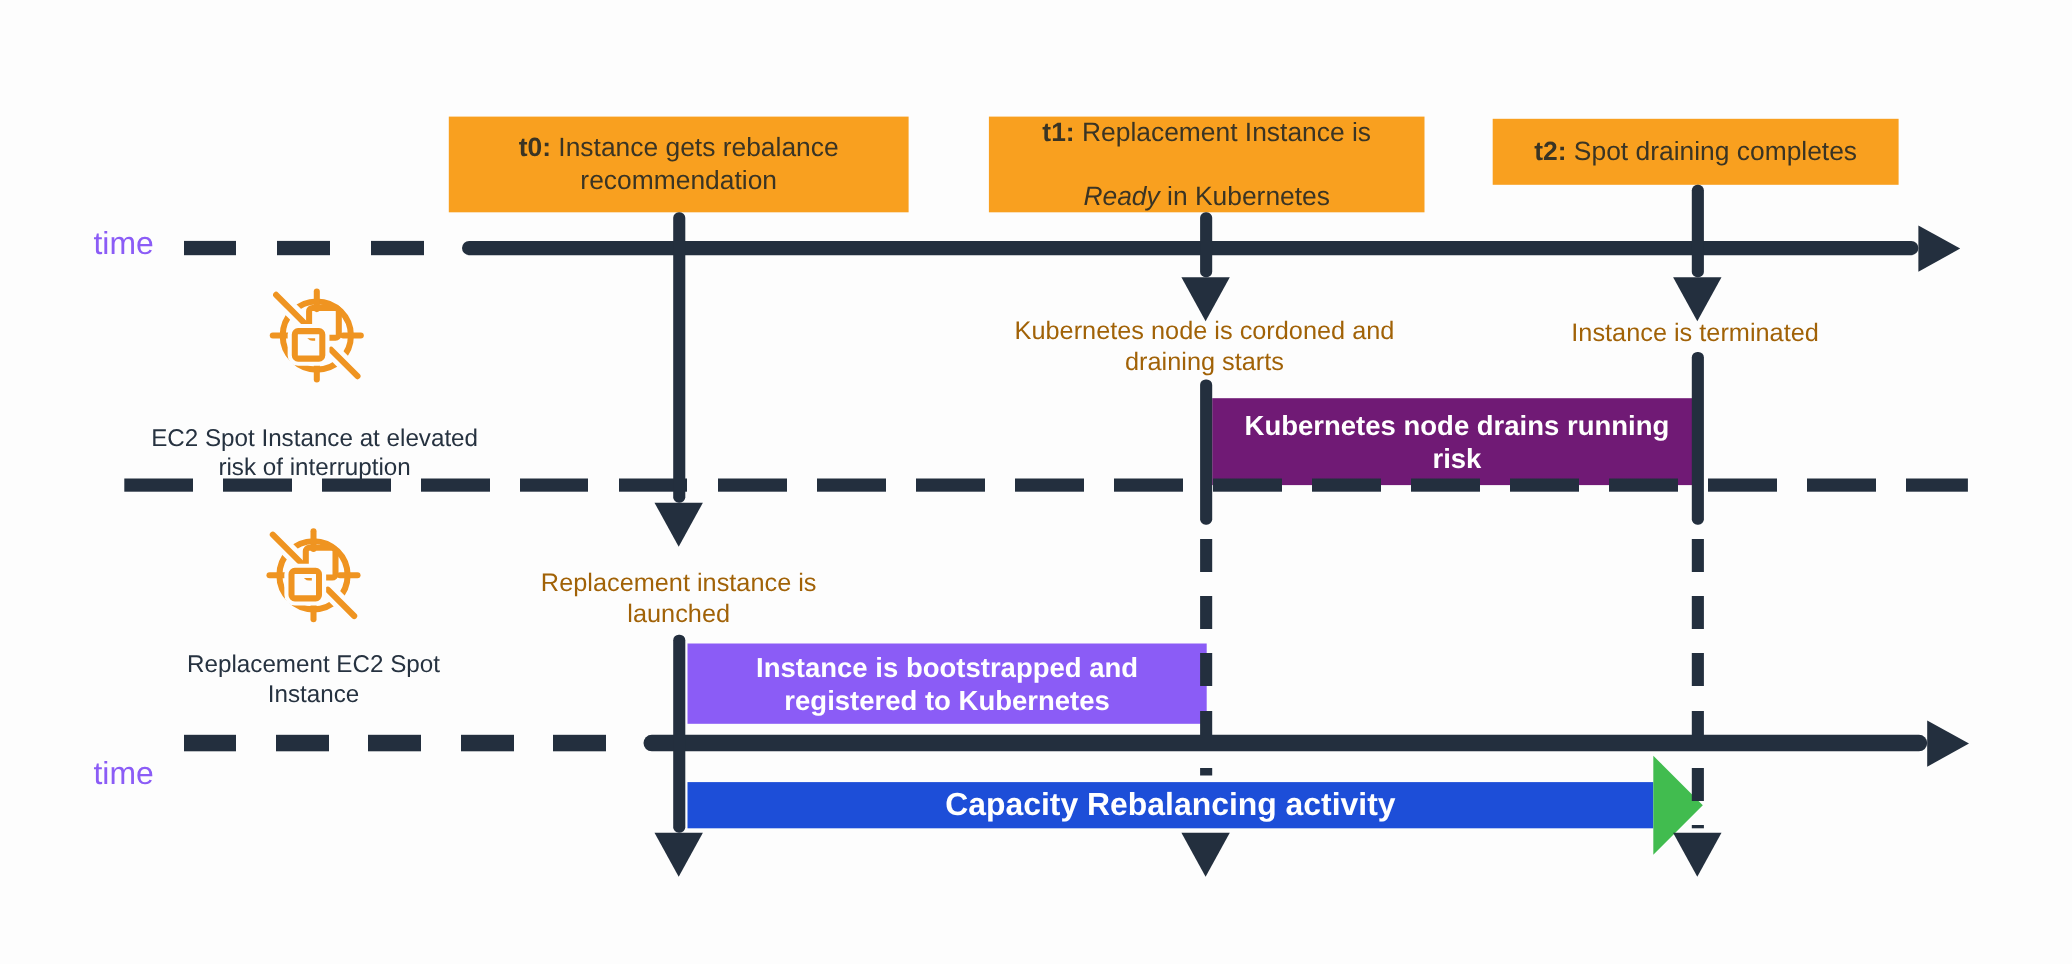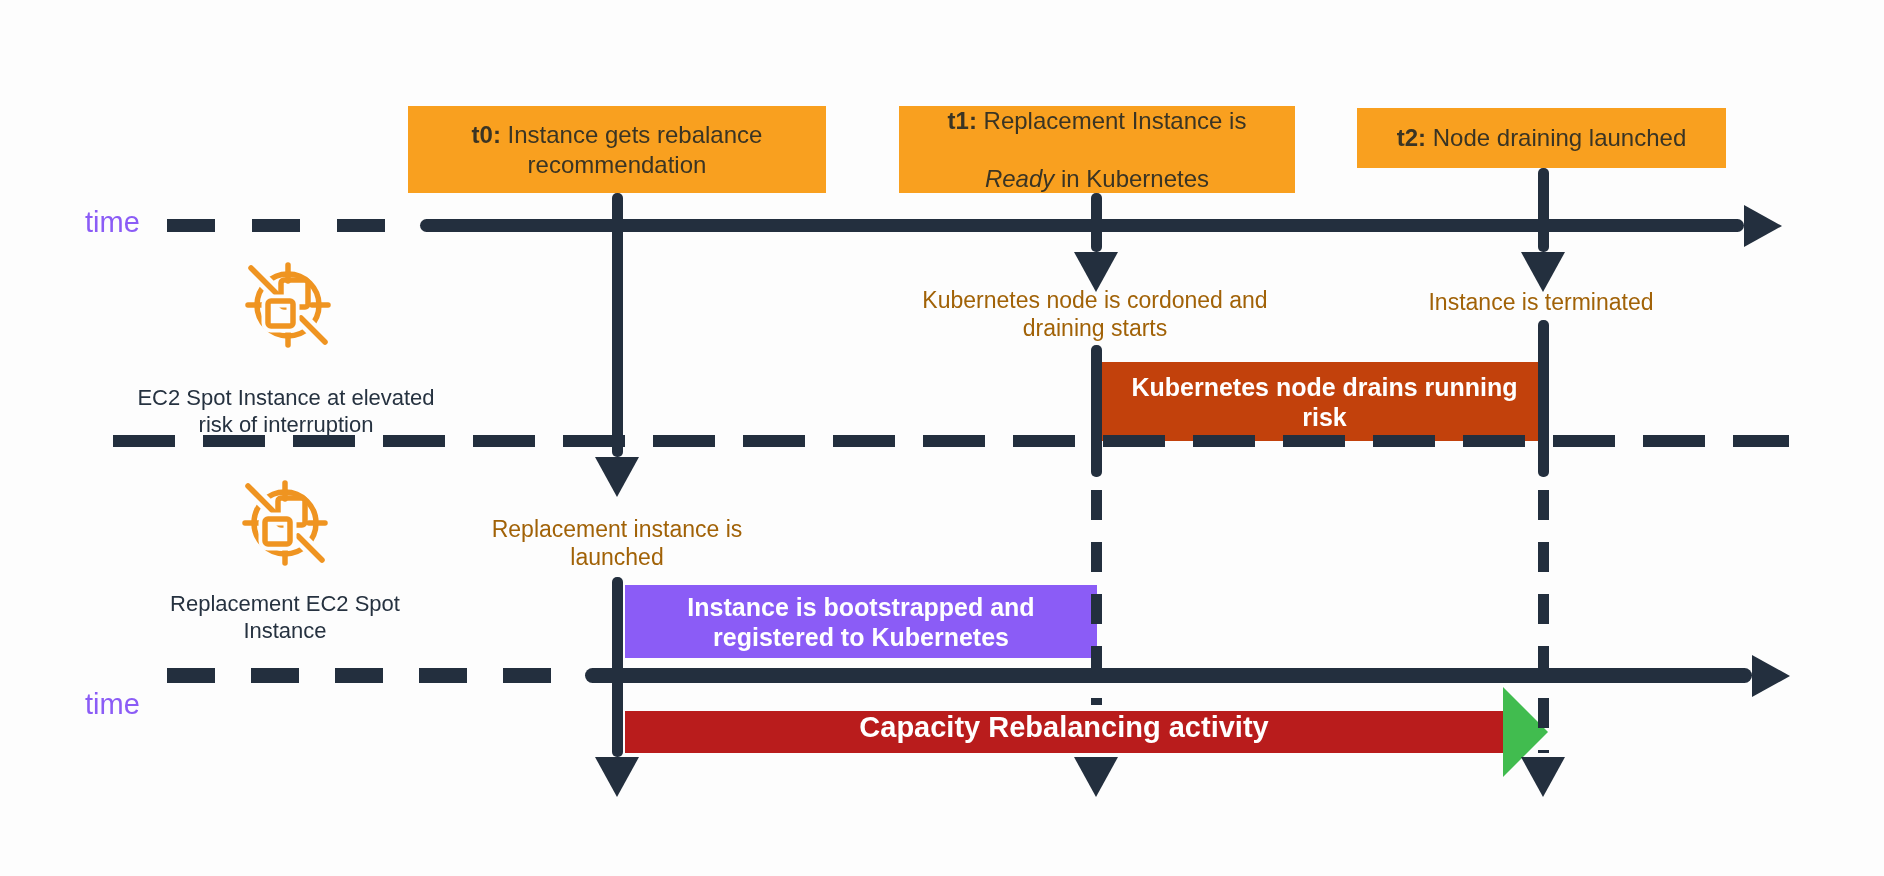--- a/index.html
+++ b/index.html
@@ -18,24 +18,24 @@
   
   .ah-right{width:0;height:0;border-top:21px solid transparent;border-bottom:21px solid transparent;border-left:38px solid #232f3e;}
   .ah-down{width:0;height:0;border-left:22px solid transparent;border-right:22px solid transparent;border-top:40px solid #232f3e;}
   
   .obox{background:#f9a01f;color:#3a3424;font-size:24px;line-height:30px;text-align:center;
         display:flex;flex-direction:column;justify-content:center;}
   .obox b{font-weight:bold;}
   
   .bar{color:#ffffff;font-weight:bold;font-size:25px;line-height:30px;text-align:center;
        display:flex;flex-direction:column;justify-content:center;}
-  .bar-blue{background:#c2410c;}
+  .bar-blue{background:#701a75;}
   .bar-red{background:#8b5cf6;}
-  .bar-green{background:#b91c1c;color:#ffffff;font-weight:bold;font-size:29px;
-             display:flex;align-items:flex-start;justify-content:center;}
+  .bar-green{background:#1d4ed8;color:#ffffff;font-weight:bold;font-size:29px;
+             display:flex;align-items:center;justify-content:center;}
   .gr-head{width:0;height:0;border-top:45px solid transparent;border-bottom:45px solid transparent;border-left:45px solid #41bc4f;}
   
   .note{color:#a16207;font-size:23px;line-height:28px;text-align:center;}
   .actor-label{color:#263240;font-size:22px;line-height:27px;text-align:center;}
   .time-label{color:#8b5cf6;font-size:29px;line-height:30px;}
 </style>
 </head>
 <body>
 
 <div id="stage">
@@ -44,21 +44,21 @@
     <div><b>t0:</b> <span>Instance gets rebalance</span></div>
     <div><span>recommendation</span></div>
   </div>
 
   <div class="abs obox" style="left:899px;top:106px;width:396px;height:87px;gap:28px;">
     <div><b>t1:</b> <span>Replacement Instance is</span></div>
     <div><i>Ready</i> <span>in Kubernetes</span></div>
   </div>
 
   <div class="abs obox" style="left:1357px;top:108px;width:369px;height:60px;">
-    <div><b>t2:</b> <span>Node draining launched</span></div>
+    <div><b>t2:</b> <span>Spot draining completes</span></div>
   </div>
 
   <div class="abs bar bar-blue" style="left:1102px;top:362px;width:445px;height:79px;">
     <div>Kubernetes node drains running</div>
     <div>risk</div>
   </div>
 
   <div class="abs bar bar-red" style="left:625px;top:585px;width:472px;height:73px;">
     <div>Instance is bootstrapped and</div>
     <div>registered to Kubernetes</div>

